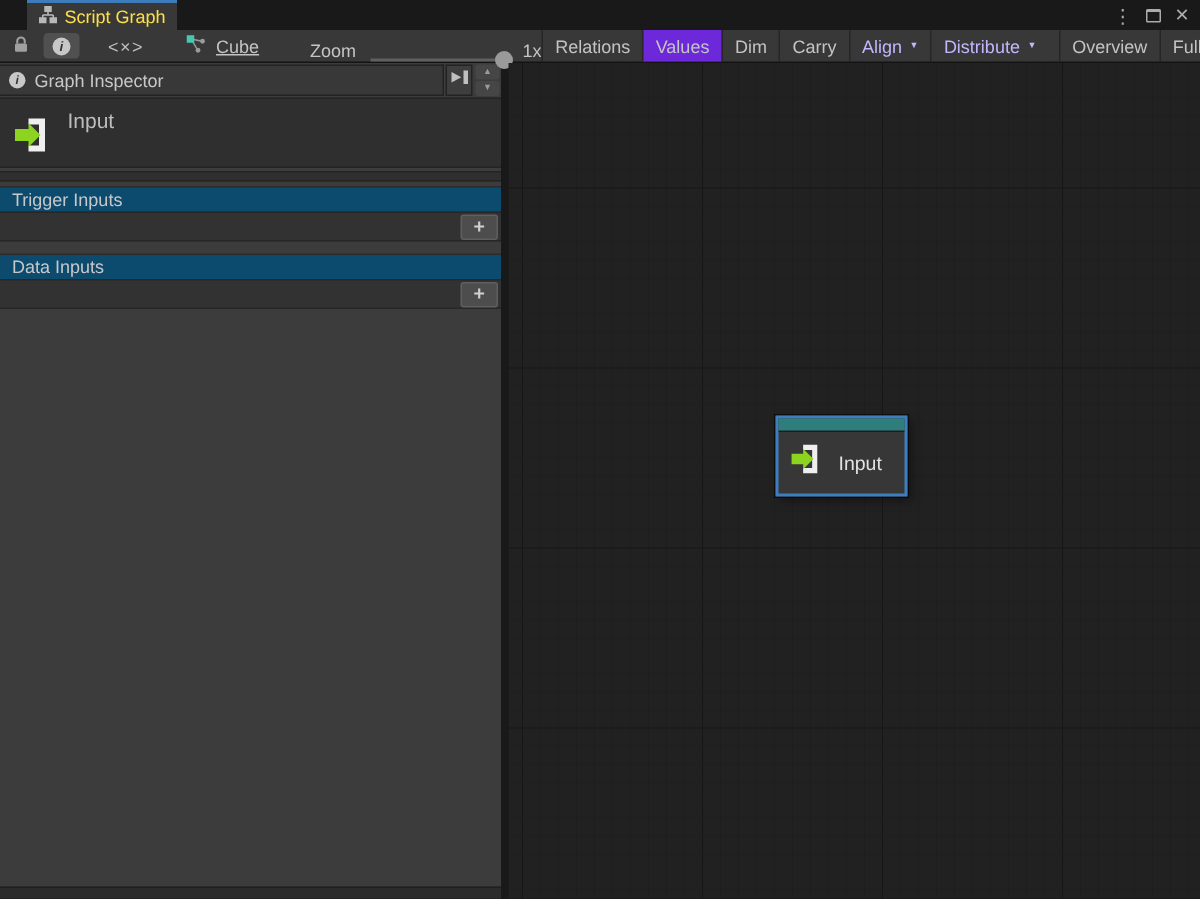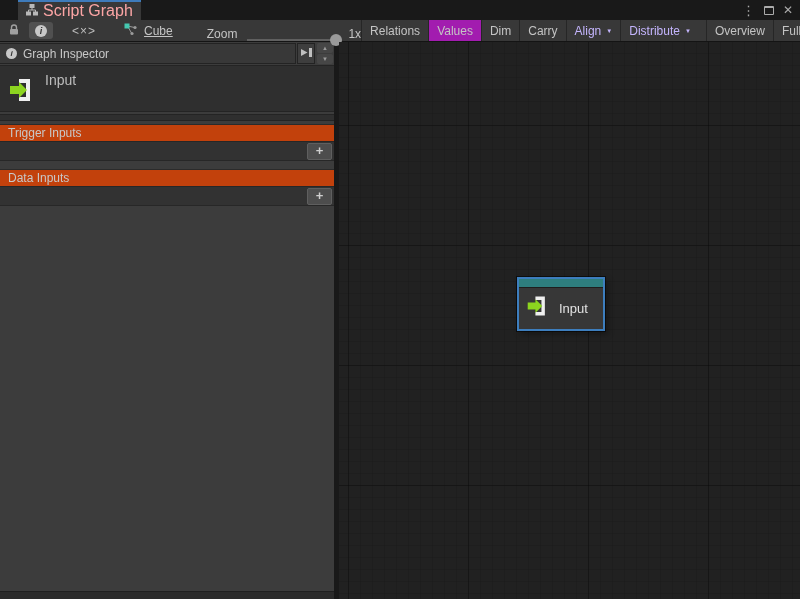--- a/index.html
+++ b/index.html
@@ -3,21 +3,21 @@
 <meta charset="utf-8">
 <style>
   * { margin:0; padding:0; box-sizing:border-box; }
   html,body { width:800px; height:599px; overflow:hidden; background:#191919;
               font-family:"Liberation Sans", sans-serif; }
 
   
   .tabstrip { height:20px; background:#191919; display:flex; align-items:flex-end; }
   .tab { margin-left:18px; height:20px; min-width:94px; background:#383838;
          border-top:2px solid #3E7BBB; display:flex; align-items:center; gap:5px;
-         padding:0 8px; color:#fca5a5; font-size:16px; white-space:nowrap; }
+         padding:0 8px; color:#fde047; font-size:12px; white-space:nowrap; }
   .window-controls { margin-left:auto; display:flex; align-items:center; gap:9px;
                      padding-right:7px; height:20px; color:#ABABAB; }
   .kebab { font-size:13px; line-height:1; cursor:default; }
   .maxbox { display:inline-block; width:10px; height:9px; border:1px solid #ABABAB;
             border-top-width:2px; border-radius:1px; }
   .closex { font-size:12px; line-height:1; }
 
   
   .toolbar { height:22px; background:#383838; border-bottom:1px solid #141414;
              display:flex; align-items:stretch; font-size:12px; color:#C4C4C4; }
@@ -31,21 +31,21 @@
   .cube-btn { gap:6px; padding:0 10px;text-decoration:underline; }
   .zoom-group { display:flex; align-items:flex-end; margin-left:24px; }
   .zoom-label { margin-right:10px; }
   .zoom-track { width:92px; height:2px; background:#606060; position:relative; }
   .zoom-thumb { position:absolute; right:-3px; top:-5px; width:12px; height:12px;
                 border-radius:50%; background:#9A9A9A; }
   .zoom-value { margin-left:9px; }
   .right-group { margin-left:auto; display:flex; align-items:stretch; }
   .gbtn { display:flex; align-items:center; padding:0 8px; border-left:1px solid #262626;
           white-space:nowrap; }
-  .gbtn.active { background:#a21caf; }
+  .gbtn.active { background:#6d28d9; }
   .gbtn.disabled { color:#c4b5fd; }
   .gbtn:last-child { border-right:1px solid #262626; }
   .caret { font-size:6px; margin-left:5px; }
   .tgap { width:7px; }
 
   
   .main { display:flex; height:557px; }
 
   .inspector { width:334px; background:#3C3C3C; display:flex; flex-direction:column; }
   .insp-top { height:21px; display:flex; margin-top:1px; }
@@ -62,21 +62,21 @@
 
   .preview-box { margin-top:1px; height:47px; background:#2F2F2F;
                  border-top:1px solid #242424; border-bottom:1px solid #242424;
                  position:relative; }
   .preview-icon { position:absolute; left:8px; top:10px; }
   .preview-title { position:absolute; left:45px; top:6px; font-size:14px; color:#BDBDBD; }
   .desc-box { margin-top:2px; height:7px; background:#2F2F2F;
               border-top:1px solid #242424; border-bottom:1px solid #242424; }
 
   .section-label { margin-top:3px; height:17px; display:flex; align-items:center;
-                   padding-left:8px; font-size:12px; color:#C8C8C8; background:#c2410c;
+                   padding-left:8px; font-size:12px; color:#C8C8C8; background:#0c4a6e;
                    border-top:1px solid #2B2B2B; }
   .section-row { height:20px; background:#323232; border-top:1px solid #272727;
                  border-bottom:1px solid #272727; position:relative; }
   .add-btn { position:absolute; right:2px; top:1px; width:25px; height:17px;
              background:#4D4D4D; border:1px solid #5F5F5F; border-radius:2px;
              color:#CFCFCF; font-size:13px; font-weight:bold; line-height:14px;
              text-align:center; }
   .gap5 { height:5px; }
   .insp-fill { flex:1; }
   .insp-bottom { height:8px; background:#2B2B2B; border-top:1px solid #202020; }

